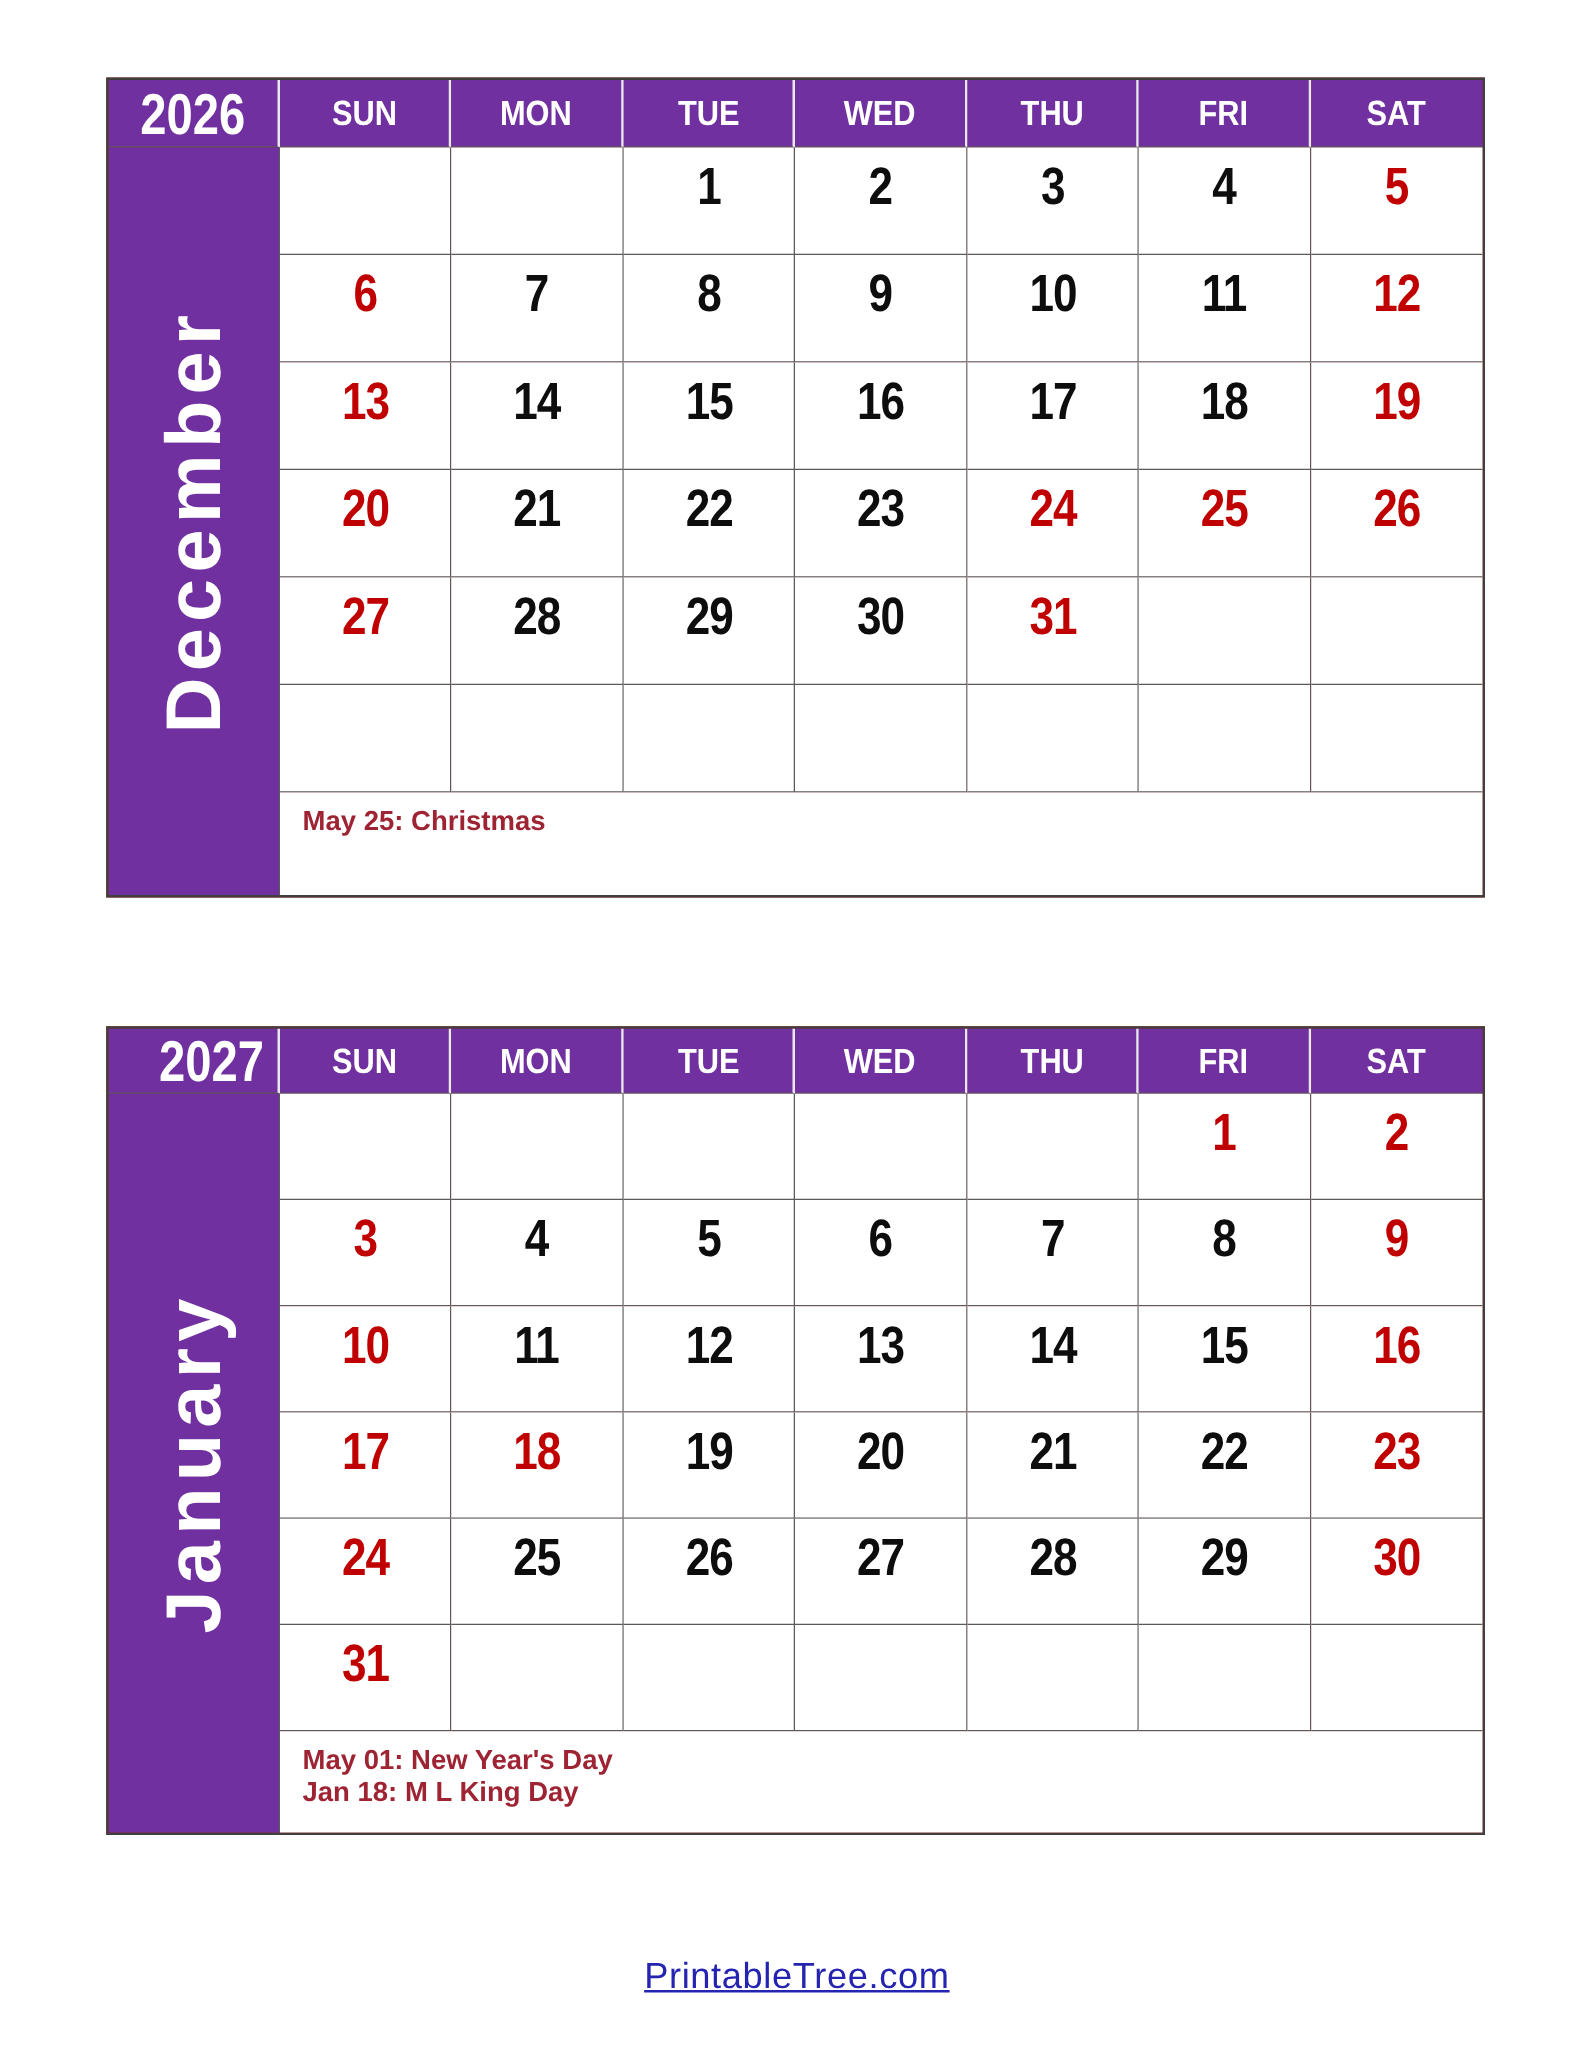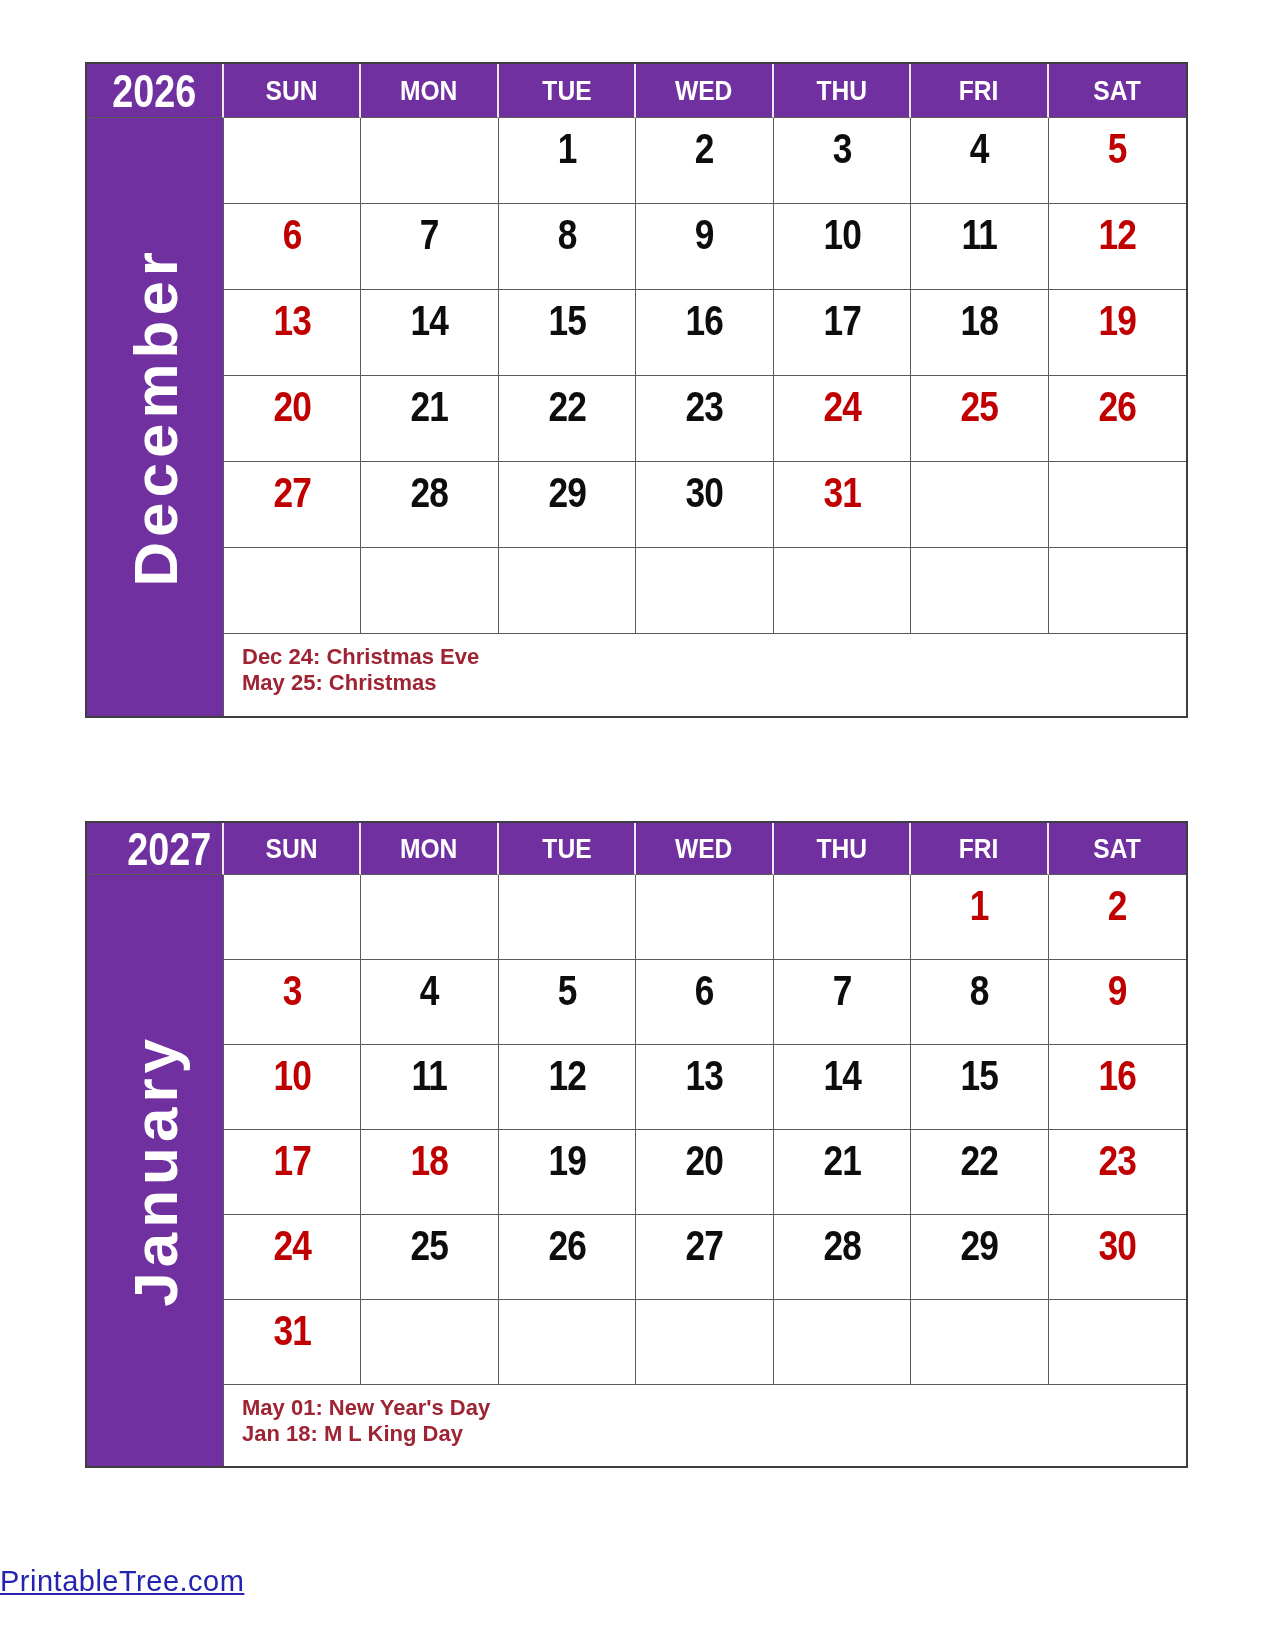--- a/index.html
+++ b/index.html
@@ -78,21 +78,21 @@
     padding:10px 0 0 18px;
     text-align:left;
   }
   .note-line{
     font-size:22px;font-weight:bold;color:var(--note-red);
     line-height:26px;white-space:nowrap;
   }
 
   .footer{
     position:absolute;top:1565px;left:0;width:100%;
-    text-align:left;
+    text-align:center;
   }
   .footer a{
     color:var(--link-blue);
     font-size:29px;
     text-decoration:underline;
     letter-spacing:0.5px;
   }
 </style>
 </head>
 <body>
@@ -161,21 +161,20 @@
     <div class="day-cell" style="grid-area: 6 / 7;"></div>
     <div class="day-cell last-col" style="grid-area: 6 / 8;"></div>
     <div class="day-cell" style="grid-area: 7 / 2;"></div>
     <div class="day-cell" style="grid-area: 7 / 3;"></div>
     <div class="day-cell" style="grid-area: 7 / 4;"></div>
     <div class="day-cell" style="grid-area: 7 / 5;"></div>
     <div class="day-cell" style="grid-area: 7 / 6;"></div>
     <div class="day-cell" style="grid-area: 7 / 7;"></div>
     <div class="day-cell last-col" style="grid-area: 7 / 8;"></div>
     <div class="notes" style="grid-row: 8;">
-      <div class="note-line">Dec 24: Christmas Eve</div>
       <div class="note-line">May 25: Christmas</div>
     </div>
   </div>
 <div id="cal1" class="calendar">
     <div class="hdr year-cell" style="grid-area: 1 / 1; padding-left: 29px;">
       <span>2027</span>
     </div>
     <div class="hdr" style="grid-area: 1 / 2;">
       <span>SUN</span>
     </div>

